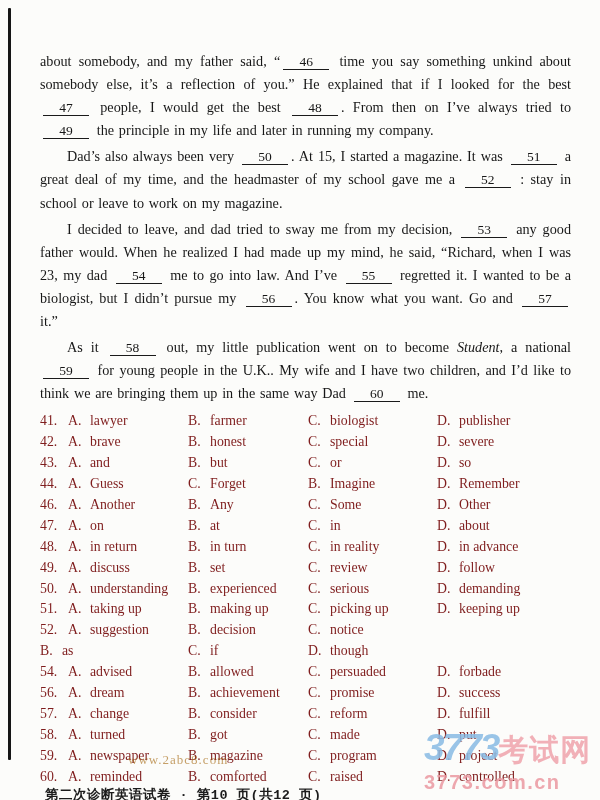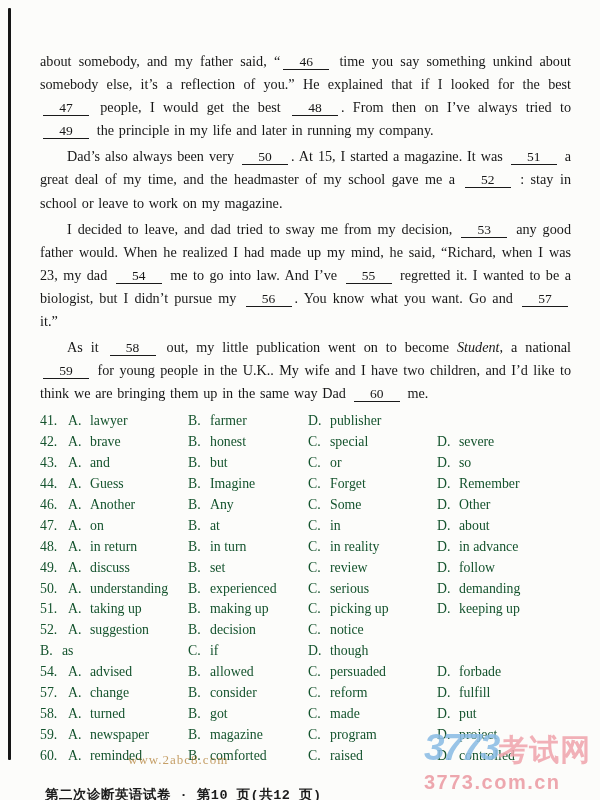--- a/index.html
+++ b/index.html
@@ -41,21 +41,21 @@
     text-indent: 0;
   }
   .italic { font-style: italic; }
   .questions { margin-top: 8px; }
   .qrow {
     display: grid;
     grid-template-columns: 148px 120px 129px 1fr;
     height: 20.9px;
     align-items: baseline;
     font-size: 13.8px;
-    color: #14532d;
+    color: #7f1d1d;
     white-space: nowrap;
   }
   .qnum { display: inline-block; width: 28px; }
   .olabel { display: inline-block; width: 22px; }
   .footer-text {
     position: absolute; left: 45px; top: 786px;
     font-size: 13.5px; font-weight: bold; color: #1c1c1c;
     letter-spacing: 0.5px;
     font-family: Liberation Mono, monospace;
   }
@@ -101,38 +101,39 @@
     <div id="passage" class="passage">
         <p class="para"><span>about somebody, and my father said, “</span><span class="blank">46</span><span> time you say something unkind about somebody else, it’s a reflection of you.” He explained that if I looked for the best </span><span class="blank">47</span><span> people, I would get the best </span><span class="blank">48</span><span>. From then on I’ve always tried to </span><span class="blank">49</span><span> the principle in my life and later in running my company.</span></p>
         <p class="para indent"><span>Dad’s also always been very </span><span class="blank">50</span><span>. At 15, I started a magazine. It was </span><span class="blank">51</span><span> a great deal of my time, and the headmaster of my school gave me a </span><span class="blank">52</span><span> : stay in school or leave to work on my magazine.</span></p>
         <p class="para indent"><span>I decided to leave, and dad tried to sway me from my decision, </span><span class="blank">53</span><span> any good father would. When he realized I had made up my mind, he said, “Richard, when I was 23, my dad </span><span class="blank">54</span><span> me to go into law. And I’ve </span><span class="blank">55</span><span> regretted it. I wanted to be a biologist, but I didn’t pursue my </span><span class="blank">56</span><span>. You know what you want. Go and </span><span class="blank">57</span><span> it.”</span></p>
         <p class="para indent"><span>As it </span><span class="blank">58</span><span> out, my little publication went on to become </span><span class="italic">Student</span><span>, a national </span><span class="blank">59</span><span> for young people in the U.K.. My wife and I have two children, and I’d like to think we are bringing them up in the same way Dad </span><span class="blank">60</span><span> me.</span></p>
       </div>
     <div id="questions" class="questions">
         <div class="qrow">
           <div class="qcell"><span class="qnum">41.</span><span class="olabel">A.</span><span class="otext">lawyer</span></div>
           <div class="qcell"><span class="olabel">B.</span><span class="otext">farmer</span></div>
+          <div class="qcell"><span class="olabel">C.</span><span class="otext">biologist</span></div>
           <div class="qcell"><span class="olabel">D.</span><span class="otext">publisher</span></div>
         </div>
         <div class="qrow">
           <div class="qcell"><span class="qnum">42.</span><span class="olabel">A.</span><span class="otext">brave</span></div>
           <div class="qcell"><span class="olabel">B.</span><span class="otext">honest</span></div>
           <div class="qcell"><span class="olabel">C.</span><span class="otext">special</span></div>
           <div class="qcell"><span class="olabel">D.</span><span class="otext">severe</span></div>
         </div>
         <div class="qrow">
           <div class="qcell"><span class="qnum">43.</span><span class="olabel">A.</span><span class="otext">and</span></div>
           <div class="qcell"><span class="olabel">B.</span><span class="otext">but</span></div>
           <div class="qcell"><span class="olabel">C.</span><span class="otext">or</span></div>
           <div class="qcell"><span class="olabel">D.</span><span class="otext">so</span></div>
         </div>
         <div class="qrow">
           <div class="qcell"><span class="qnum">44.</span><span class="olabel">A.</span><span class="otext">Guess</span></div>
+          <div class="qcell"><span class="olabel">C.</span><span class="otext">Forget</span></div>
           <div class="qcell"><span class="olabel">B.</span><span class="otext">Imagine</span></div>
-          <div class="qcell"><span class="olabel">C.</span><span class="otext">Forget</span></div>
           <div class="qcell"><span class="olabel">D.</span><span class="otext">Remember</span></div>
         </div>
         <div class="qrow">
           <div class="qcell"><span class="qnum">46.</span><span class="olabel">A.</span><span class="otext">Another</span></div>
           <div class="qcell"><span class="olabel">B.</span><span class="otext">Any</span></div>
           <div class="qcell"><span class="olabel">C.</span><span class="otext">Some</span></div>
           <div class="qcell"><span class="olabel">D.</span><span class="otext">Other</span></div>
         </div>
         <div class="qrow">
           <div class="qcell"><span class="qnum">47.</span><span class="olabel">A.</span><span class="otext">on</span></div>
@@ -172,20 +173,26 @@
         <div class="qrow">
           <div class="qcell"><span class="olabel">B.</span><span class="otext">as</span></div>
           <div class="qcell"><span class="olabel">C.</span><span class="otext">if</span></div>
           <div class="qcell"><span class="olabel">D.</span><span class="otext">though</span></div>
         </div>
         <div class="qrow">
           <div class="qcell"><span class="qnum">54.</span><span class="olabel">A.</span><span class="otext">advised</span></div>
           <div class="qcell"><span class="olabel">B.</span><span class="otext">allowed</span></div>
           <div class="qcell"><span class="olabel">C.</span><span class="otext">persuaded</span></div>
           <div class="qcell"><span class="olabel">D.</span><span class="otext">forbade</span></div>
+        </div>
+        <div class="qrow">
+          <div class="qcell"><span class="qnum">56.</span><span class="olabel">A.</span><span class="otext">dream</span></div>
+          <div class="qcell"><span class="olabel">B.</span><span class="otext">achievement</span></div>
+          <div class="qcell"><span class="olabel">C.</span><span class="otext">promise</span></div>
+          <div class="qcell"><span class="olabel">D.</span><span class="otext">success</span></div>
         </div>
         <div class="qrow">
           <div class="qcell"><span class="qnum">57.</span><span class="olabel">A.</span><span class="otext">change</span></div>
           <div class="qcell"><span class="olabel">B.</span><span class="otext">consider</span></div>
           <div class="qcell"><span class="olabel">C.</span><span class="otext">reform</span></div>
           <div class="qcell"><span class="olabel">D.</span><span class="otext">fulfill</span></div>
         </div>
         <div class="qrow">
           <div class="qcell"><span class="qnum">58.</span><span class="olabel">A.</span><span class="otext">turned</span></div>
           <div class="qcell"><span class="olabel">B.</span><span class="otext">got</span></div>

